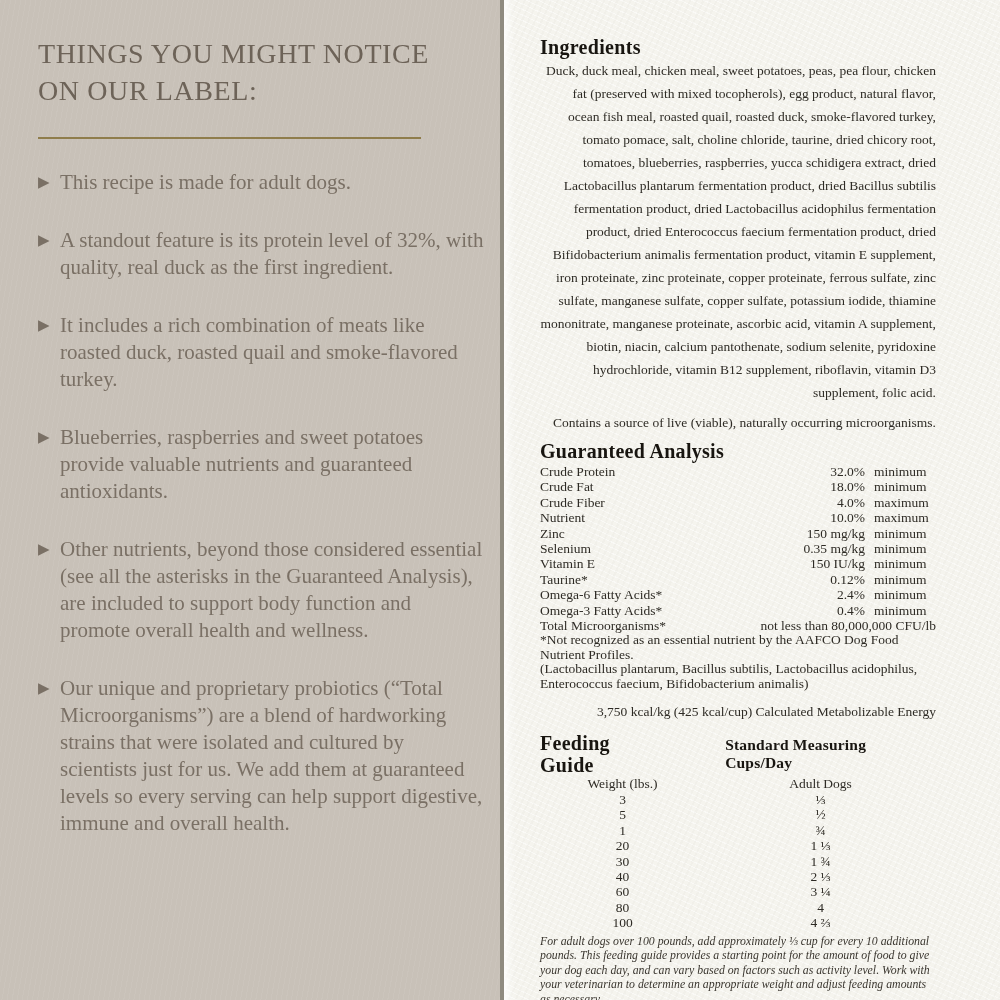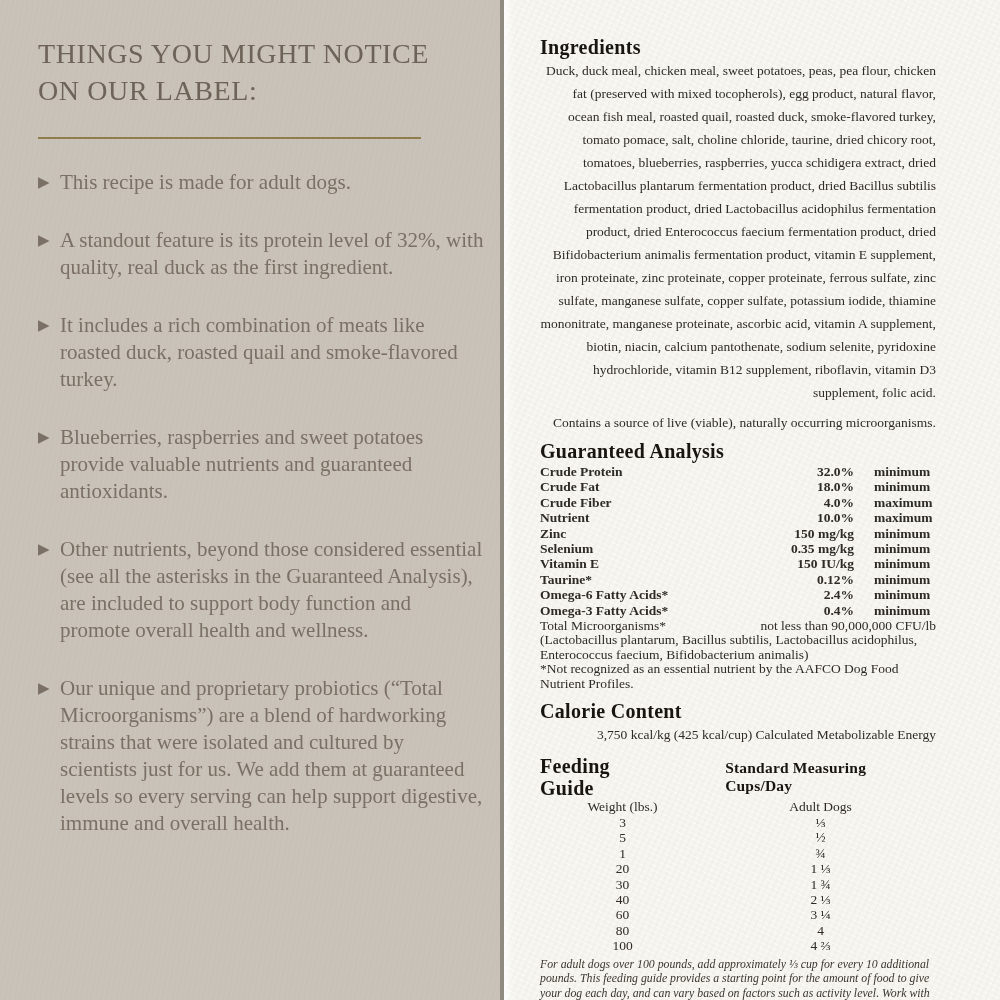--- a/index.html
+++ b/index.html
@@ -67,22 +67,22 @@
     font-size:13.5px;line-height:23px;
     text-align:right;
   }
   .note-text{margin-top:7px;}
   
   .ga-section{margin-top:6px;}
   .ga-table{margin-top:2px;}
   .ga-row{
     display:grid;
     grid-template-columns:1fr auto 62px;
-    column-gap:20px;
-    font-size:13.5px;line-height:15.4px;font-weight:bold;
+    column-gap:9px;
+    font-size:13.5px;line-height:15.4px;
   }
   .ga-name{text-align:left;}
   .ga-value{text-align:right;}
   .ga-qualifier{text-align:left;}
   .ga-total-row{
     display:flex;justify-content:space-between;
     font-size:13.5px;line-height:15.4px;
   }
   .ga-small{margin:0;font-size:13.5px;line-height:14.5px;}
   
@@ -217,28 +217,27 @@
         </div>
 
         <div class="ga-row">
           <span class="ga-name">Omega-3 Fatty Acids*</span>
           <span class="ga-value">0.4%</span>
           <span class="ga-qualifier">minimum</span>
         </div>
       </div>
     <div class="ga-total-row">
       <span>Total Microorganisms*</span>
-      <span>not less than 90,000,000 CFU/lb</span>
+      <span>not less than 80,000,000 CFU/lb</span>
     </div>
+    <p class="ga-small">*Not recognized as an essential nutrient by the AAFCO Dog Food Nutrient Profiles.</p>
     <p class="ga-small">(Lactobacillus plantarum, Bacillus subtilis, Lactobacillus acidophilus, Enterococcus faecium, Bifidobacterium animalis)</p>
-    <p class="ga-small">*Not recognized as an essential nutrient by the AAFCO Dog Food Nutrient Profiles.</p>
   </section>
 
   <section class="calorie-section">
-    <h2 class="sec-heading">Calorie Content</h2>
     <p class="body-text">3,750 kcal/kg (425 kcal/cup) Calculated Metabolizable Energy</p>
   </section>
 
   <section class="fg-section">
     <div class="fg-header-row">
       <h2 class="sec-heading">Feeding Guide</h2>
       <span class="fg-subheading">Standard Measuring Cups/Day</span>
     </div>
     <div class="fg-cols">
       <span class="fg-col-h">Weight (lbs.)</span>

